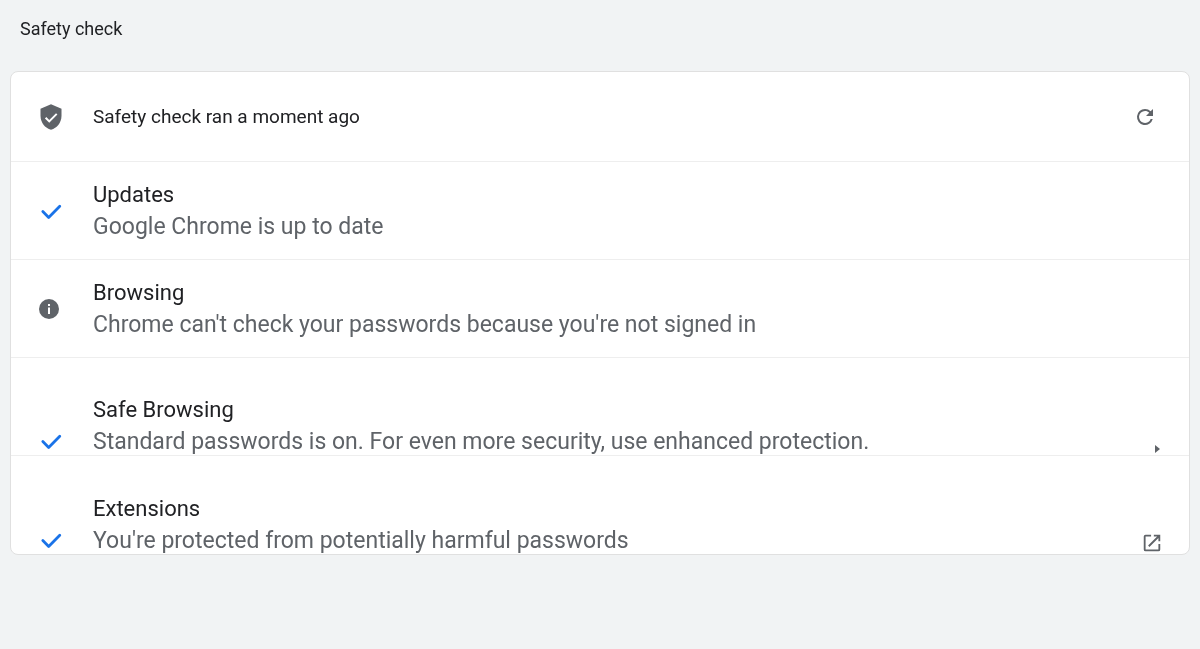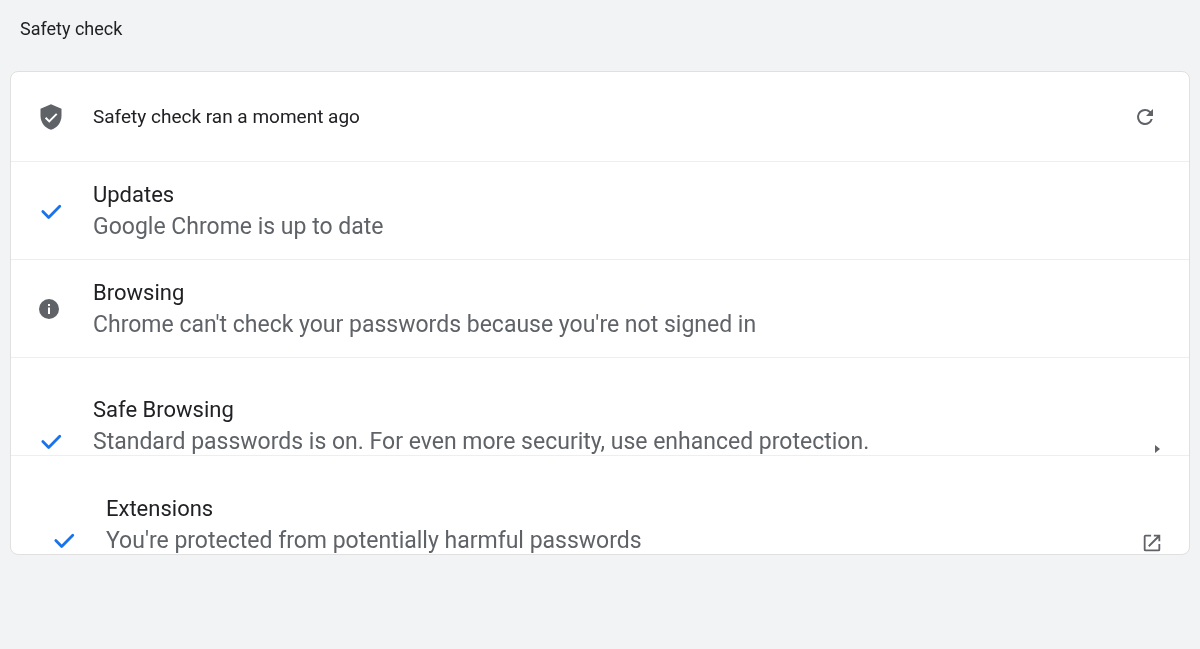--- a/index.html
+++ b/index.html
@@ -29,21 +29,20 @@
     }
     .row {
       display: flex;
       align-items: center;
       min-height: 98px;
       padding: 0 26px 0 26px;
       border-bottom: 1px solid #eeeeee;
     }
     .row:last-child {
       border-bottom: none;
-      margin-left: 13px;
     }
     .row.header-row {
       min-height: 90px;
     }
     .icon-slot {
       width: 56px;
       display: flex;
       align-items: center;
       justify-content: flex-start;
       flex-shrink: 0;

